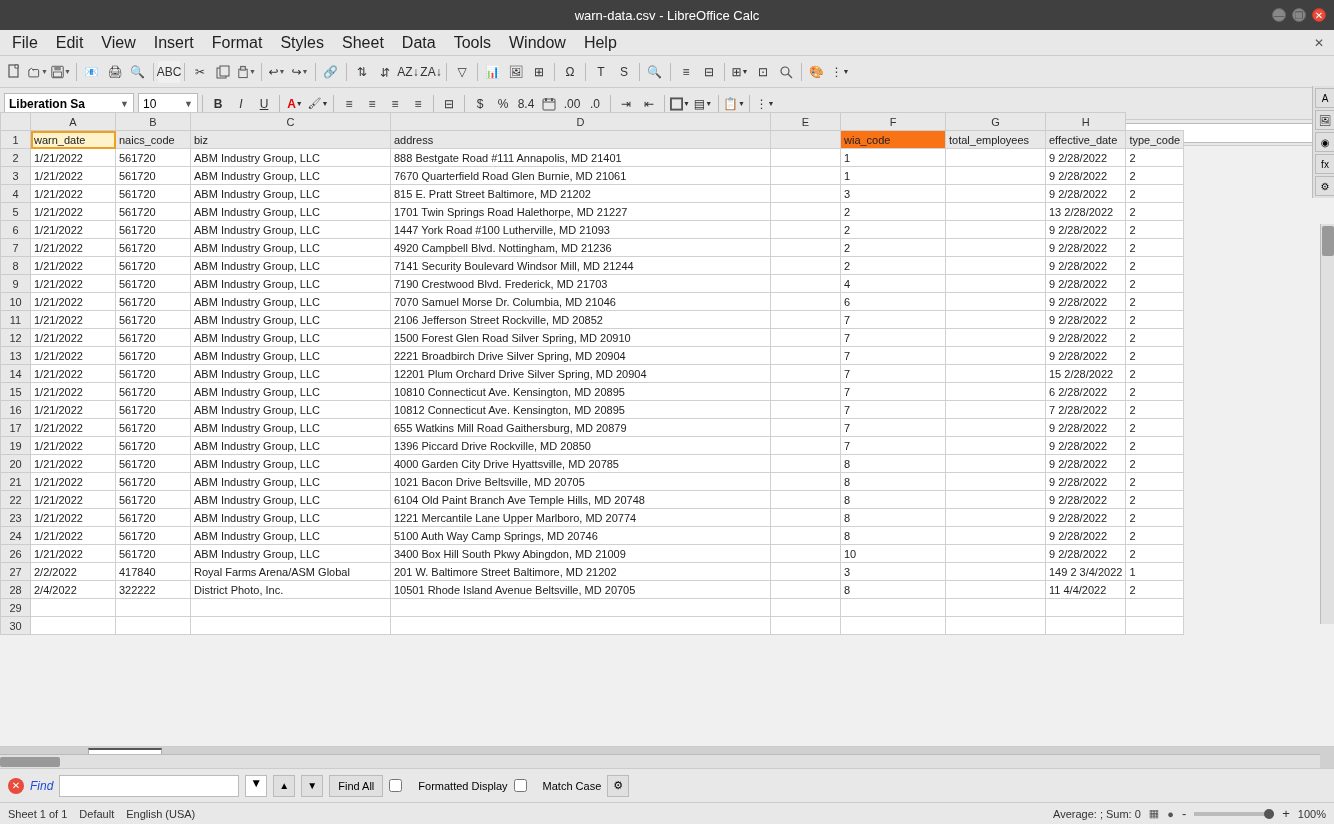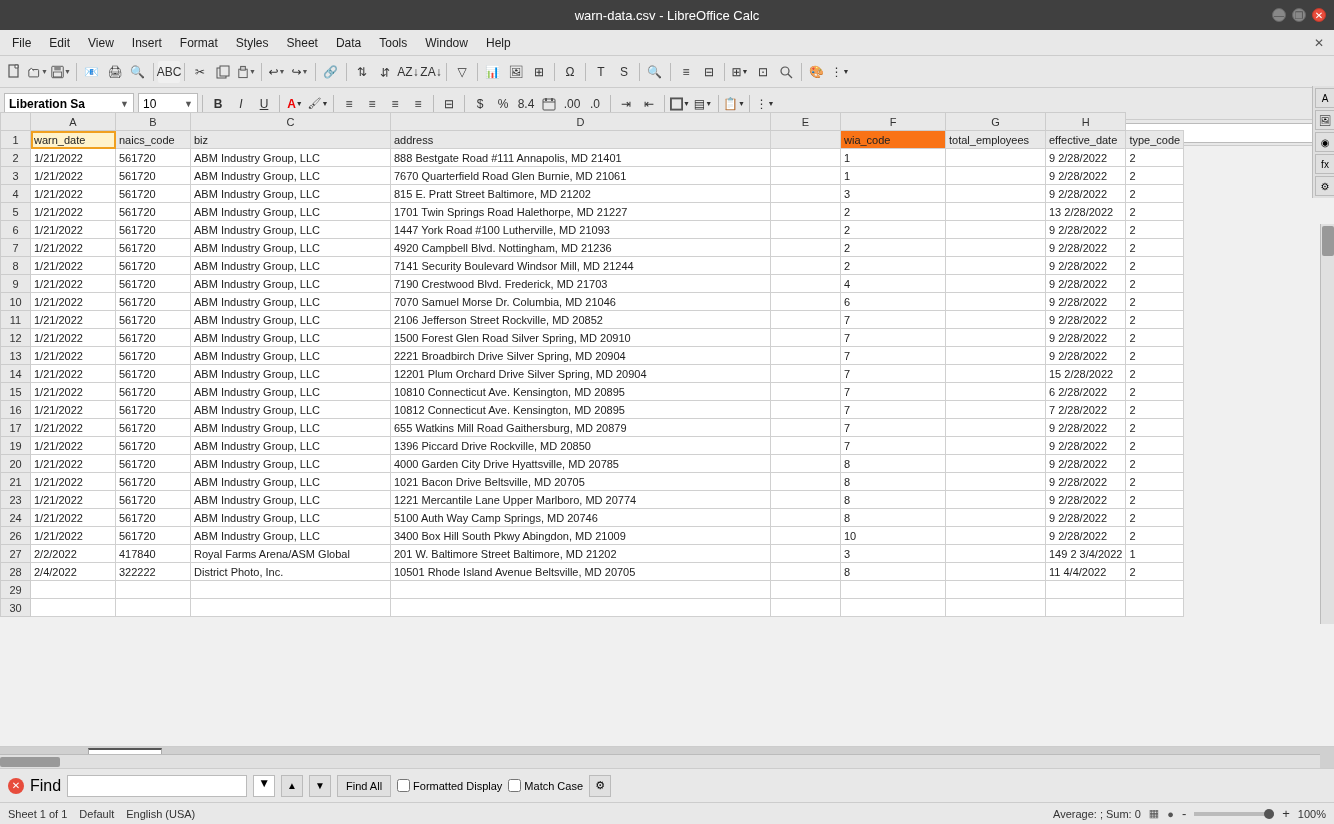--- a/index.html
+++ b/index.html
@@ -41,21 +41,21 @@
       border-bottom: 1px solid #ccc;
       display: flex;
       align-items: center;
       height: 26px;
       padding: 0 4px;
       gap: 2px;
     }
     .menu-item {
       padding: 2px 8px;
       cursor: pointer;
-      font-size: 12px;
+      font-size: 16px;
       color: #222;
       border-radius: 2px;
     }
 
     
     .toolbar {
       background: #e8e8e8;
       border-bottom: 1px solid #ccc;
       display: flex;
       align-items: center;
@@ -262,21 +262,21 @@
       cursor: pointer;
     }
     .find-nav-btn {
       width: 22px; height: 22px;
       background: #e0e0e0;
       border: 1px solid #bbb;
       cursor: pointer;
       display: flex; align-items: center; justify-content: center;
       font-size: 10px;
     }
-    .find-check { display: flex; align-items: center; gap: 3px; font-size: 11px; cursor: pointer; }
+    .find-check { display: flex; align-items: center; gap: 16px; font-size: 11px; cursor: pointer; }
     .find-check input { cursor: pointer; }
     .find-options-btn {
       width: 22px; height: 22px;
       background: #e0e0e0;
       border: 1px solid #bbb;
       cursor: pointer;
       display: flex; align-items: center; justify-content: center;
       font-size: 11px;
     }
 
@@ -825,20 +825,32 @@
               <td>561720</td>
               <td>ABM Industry Group, LLC</td>
               <td>1021 Bacon Drive        Beltsville, MD 20705</td>
               <td></td>
               <td>8</td>
               <td></td>
               <td>9 2/28/2022</td>
               <td>2</td>
             </tr>
             <tr>
+              <th class="row-header">22</th>
+              <td>1/21/2022</td>
+              <td>561720</td>
+              <td>ABM Industry Group, LLC</td>
+              <td>6104 Old Paint Branch Ave  Temple Hills, MD 20748</td>
+              <td></td>
+              <td>8</td>
+              <td></td>
+              <td>9 2/28/2022</td>
+              <td>2</td>
+            </tr>
+            <tr>
               <th class="row-header">23</th>
               <td>1/21/2022</td>
               <td>561720</td>
               <td>ABM Industry Group, LLC</td>
               <td>1221 Mercantile Lane        Upper Marlboro, MD 20774</td>
               <td></td>
               <td>8</td>
               <td></td>
               <td>9 2/28/2022</td>
               <td>2</td>
@@ -945,21 +957,21 @@
   </div>
 
   <div style="position:absolute;bottom:56px;left:0;right:14px;height:14px;background:#e0e0e0;border-top:1px solid #bbb;">
     <div style="width:60px;height:10px;background:#999;border-radius:2px;margin:2px 0;position:absolute;left:0;"></div>
   </div>
 
   <div id="findbar">
     <div class="find-close">
       <span>✕</span>
     </div>
-    <span style="font-size:16px;color:#000000;">Find</span>
+    <span style="font-size:12px;color:#1d4ed8;font-style:italic;">Find</span>
     <input class="find-input" type="text" value="" style="">
     <div class="find-dropdown-btn">▼</div>
     <div class="find-nav-btn">▲</div>
     <div class="find-nav-btn">▼</div>
     <button style="background:#e0e0e0;border:1px solid #bbb;padding:1px 8px;font-size:11px;cursor:pointer;height:22px;">Find All</button>
     <label class="find-check">
       <input type="checkbox" style="">
       <span>Formatted Display</span>
     </label>
     <label class="find-check">

